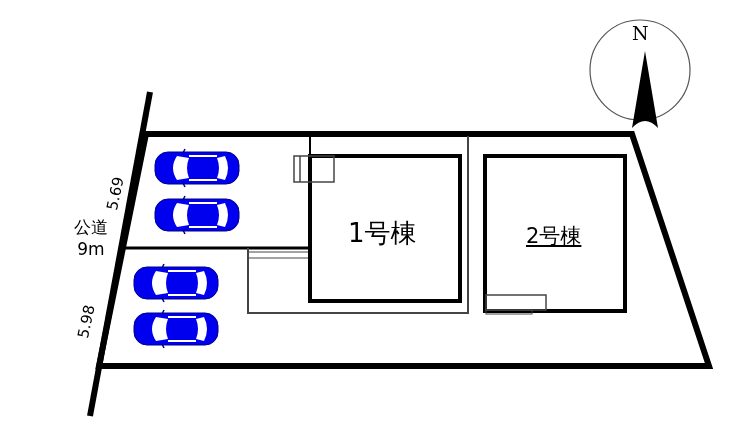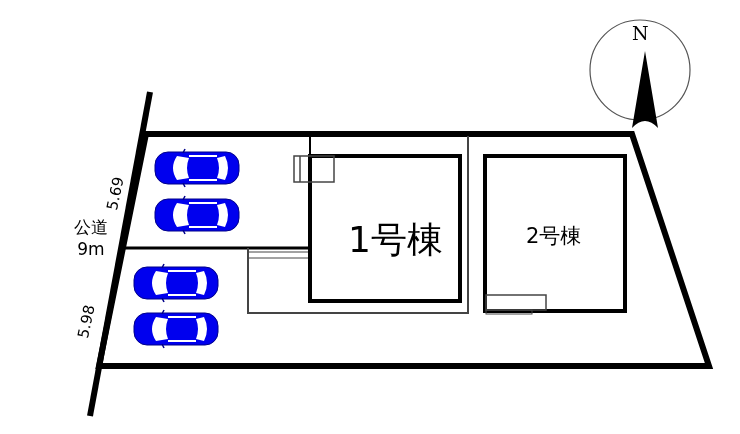--- a/index.html
+++ b/index.html
@@ -1,19 +1,19 @@
 <!DOCTYPE html>
 <html><head>
 <meta charset="utf-8">
 <style>
   html, body { margin: 0; padding: 0; background: #ffffff; }
   body { width: 740px; height: 434px; position: relative; overflow: hidden; font-family: "DejaVu Sans", sans-serif; }
   #plan { position: absolute; left: 0; top: 0; }
   .lbl { position: absolute; color: #000; white-space: nowrap; }
-  .bldg-label { font-family: "DejaVu Sans", sans-serif; font-size: 36px; }
+  .bldg-label { font-family: "DejaVu Sans", sans-serif; font-size: 26px; }
   .bldg-label.small { font-size: 21px; }
   .road-label { font-size: 17px; text-align: center; line-height: 22px; }
   .dim { font-size: 15px; transform-origin: left top; }
   .compass-n { font-family: "DejaVu Serif", serif; font-size: 19px; }
 </style>
 </head>
 <body>
 
 <svg id="plan" width="740" height="434" viewBox="0 0 740 434" xmlns="http://www.w3.org/2000/svg">
   <defs>
@@ -54,21 +54,21 @@
   <use href="#car" x="134" y="267"></use>
   <use href="#car" x="134" y="313"></use>
 
   <g>
     <circle cx="640" cy="70" r="50" fill="#fff" stroke="#555" stroke-width="1.2"></circle>
     <path d="M645 51 L632 128 Q645 114 658 128 Z" fill="#000"></path>
   </g>
 </svg>
 
 <div class="lbl bldg-label" style="left:348px; top:216px;">1号棟</div>
-<div class="lbl bldg-label small" style="left:526px; top:222px;">2号棟</div>
+<div class="lbl bldg-label small" style="left:526px; top:222px;text-decoration:underline;">2号棟</div>
 
 <div class="lbl road-label" style="left:30px; top:216px;margin-left:44px;">
   <div>公道</div>
   <div>9m</div>
 </div>
 
 <div class="lbl dim" style="left:103px; top:208px; transform: rotate(-78deg);">5.69</div>
 <div class="lbl dim" style="left:74px; top:336px; transform: rotate(-78deg);">5.98</div>
 
 <div class="lbl compass-n" style="left:632px; top:22px;">N</div>

